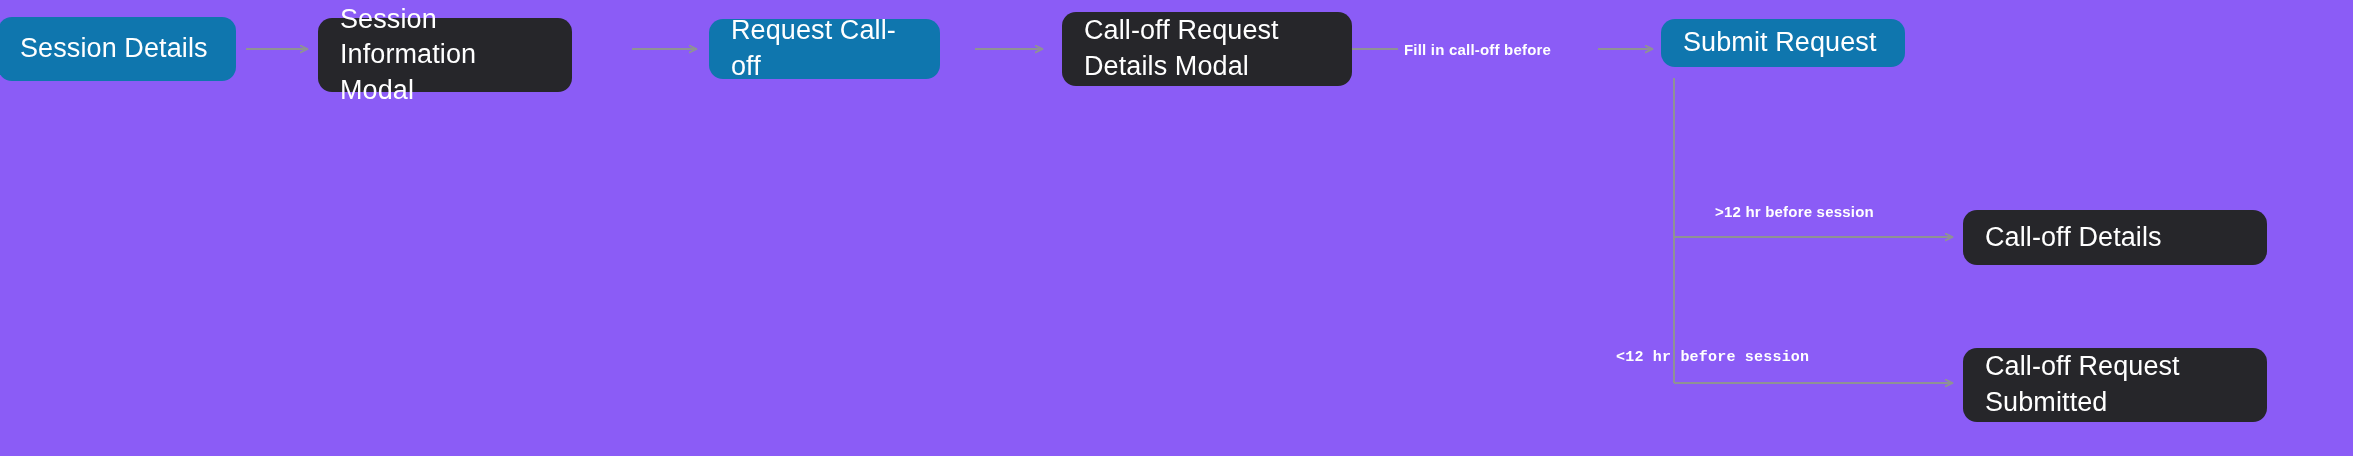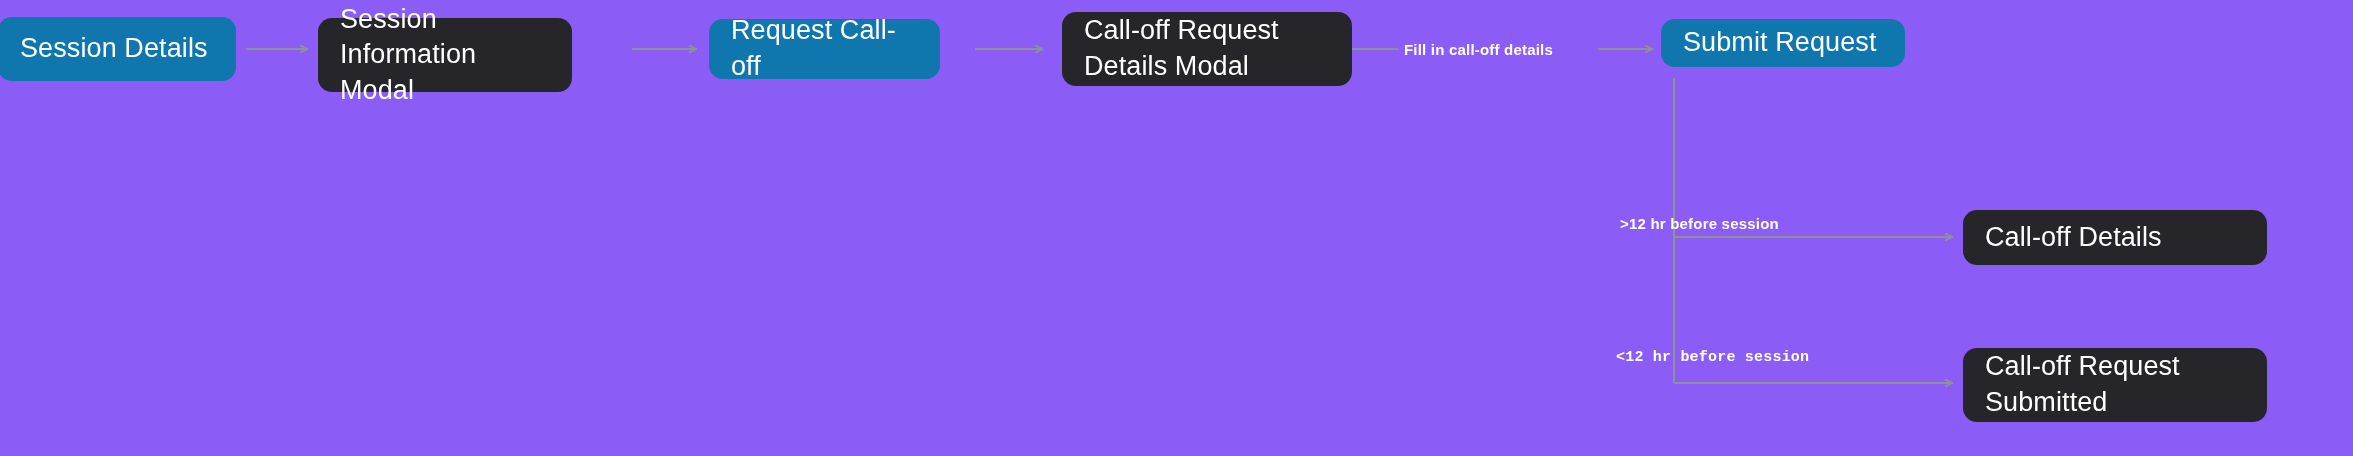--- a/index.html
+++ b/index.html
@@ -122,19 +122,19 @@
 
   <div class="node dark" style="left:1963px; top:210px; width:304px; height:55px;">
     <span>Call-off Details</span>
   </div>
 
   <div class="node dark multiline" style="left:1963px; top:348px; width:304px; height:74px;">
     <span>Call-off Request
 Submitted</span>
   </div>
 
-  <div class="edge-label" style="left:1404px; top:41px;">Fill in call-off details</div>
+  <div class="edge-label" style="left:1404px; top:41px;">Fill in call-off before</div>
 
-  <div class="edge-label" style="left:1620px; top:203px;margin-top:12px;">&gt;12 hr before session</div>
+  <div class="edge-label" style="left:1715px; top:203px;">&gt;12 hr before session</div>
 
   <div class="edge-label" style="left:1616px; top:349px;font-family:Liberation Mono, monospace;">&lt;12 hr before session</div>
 
 </div>
 
 </body></html>

